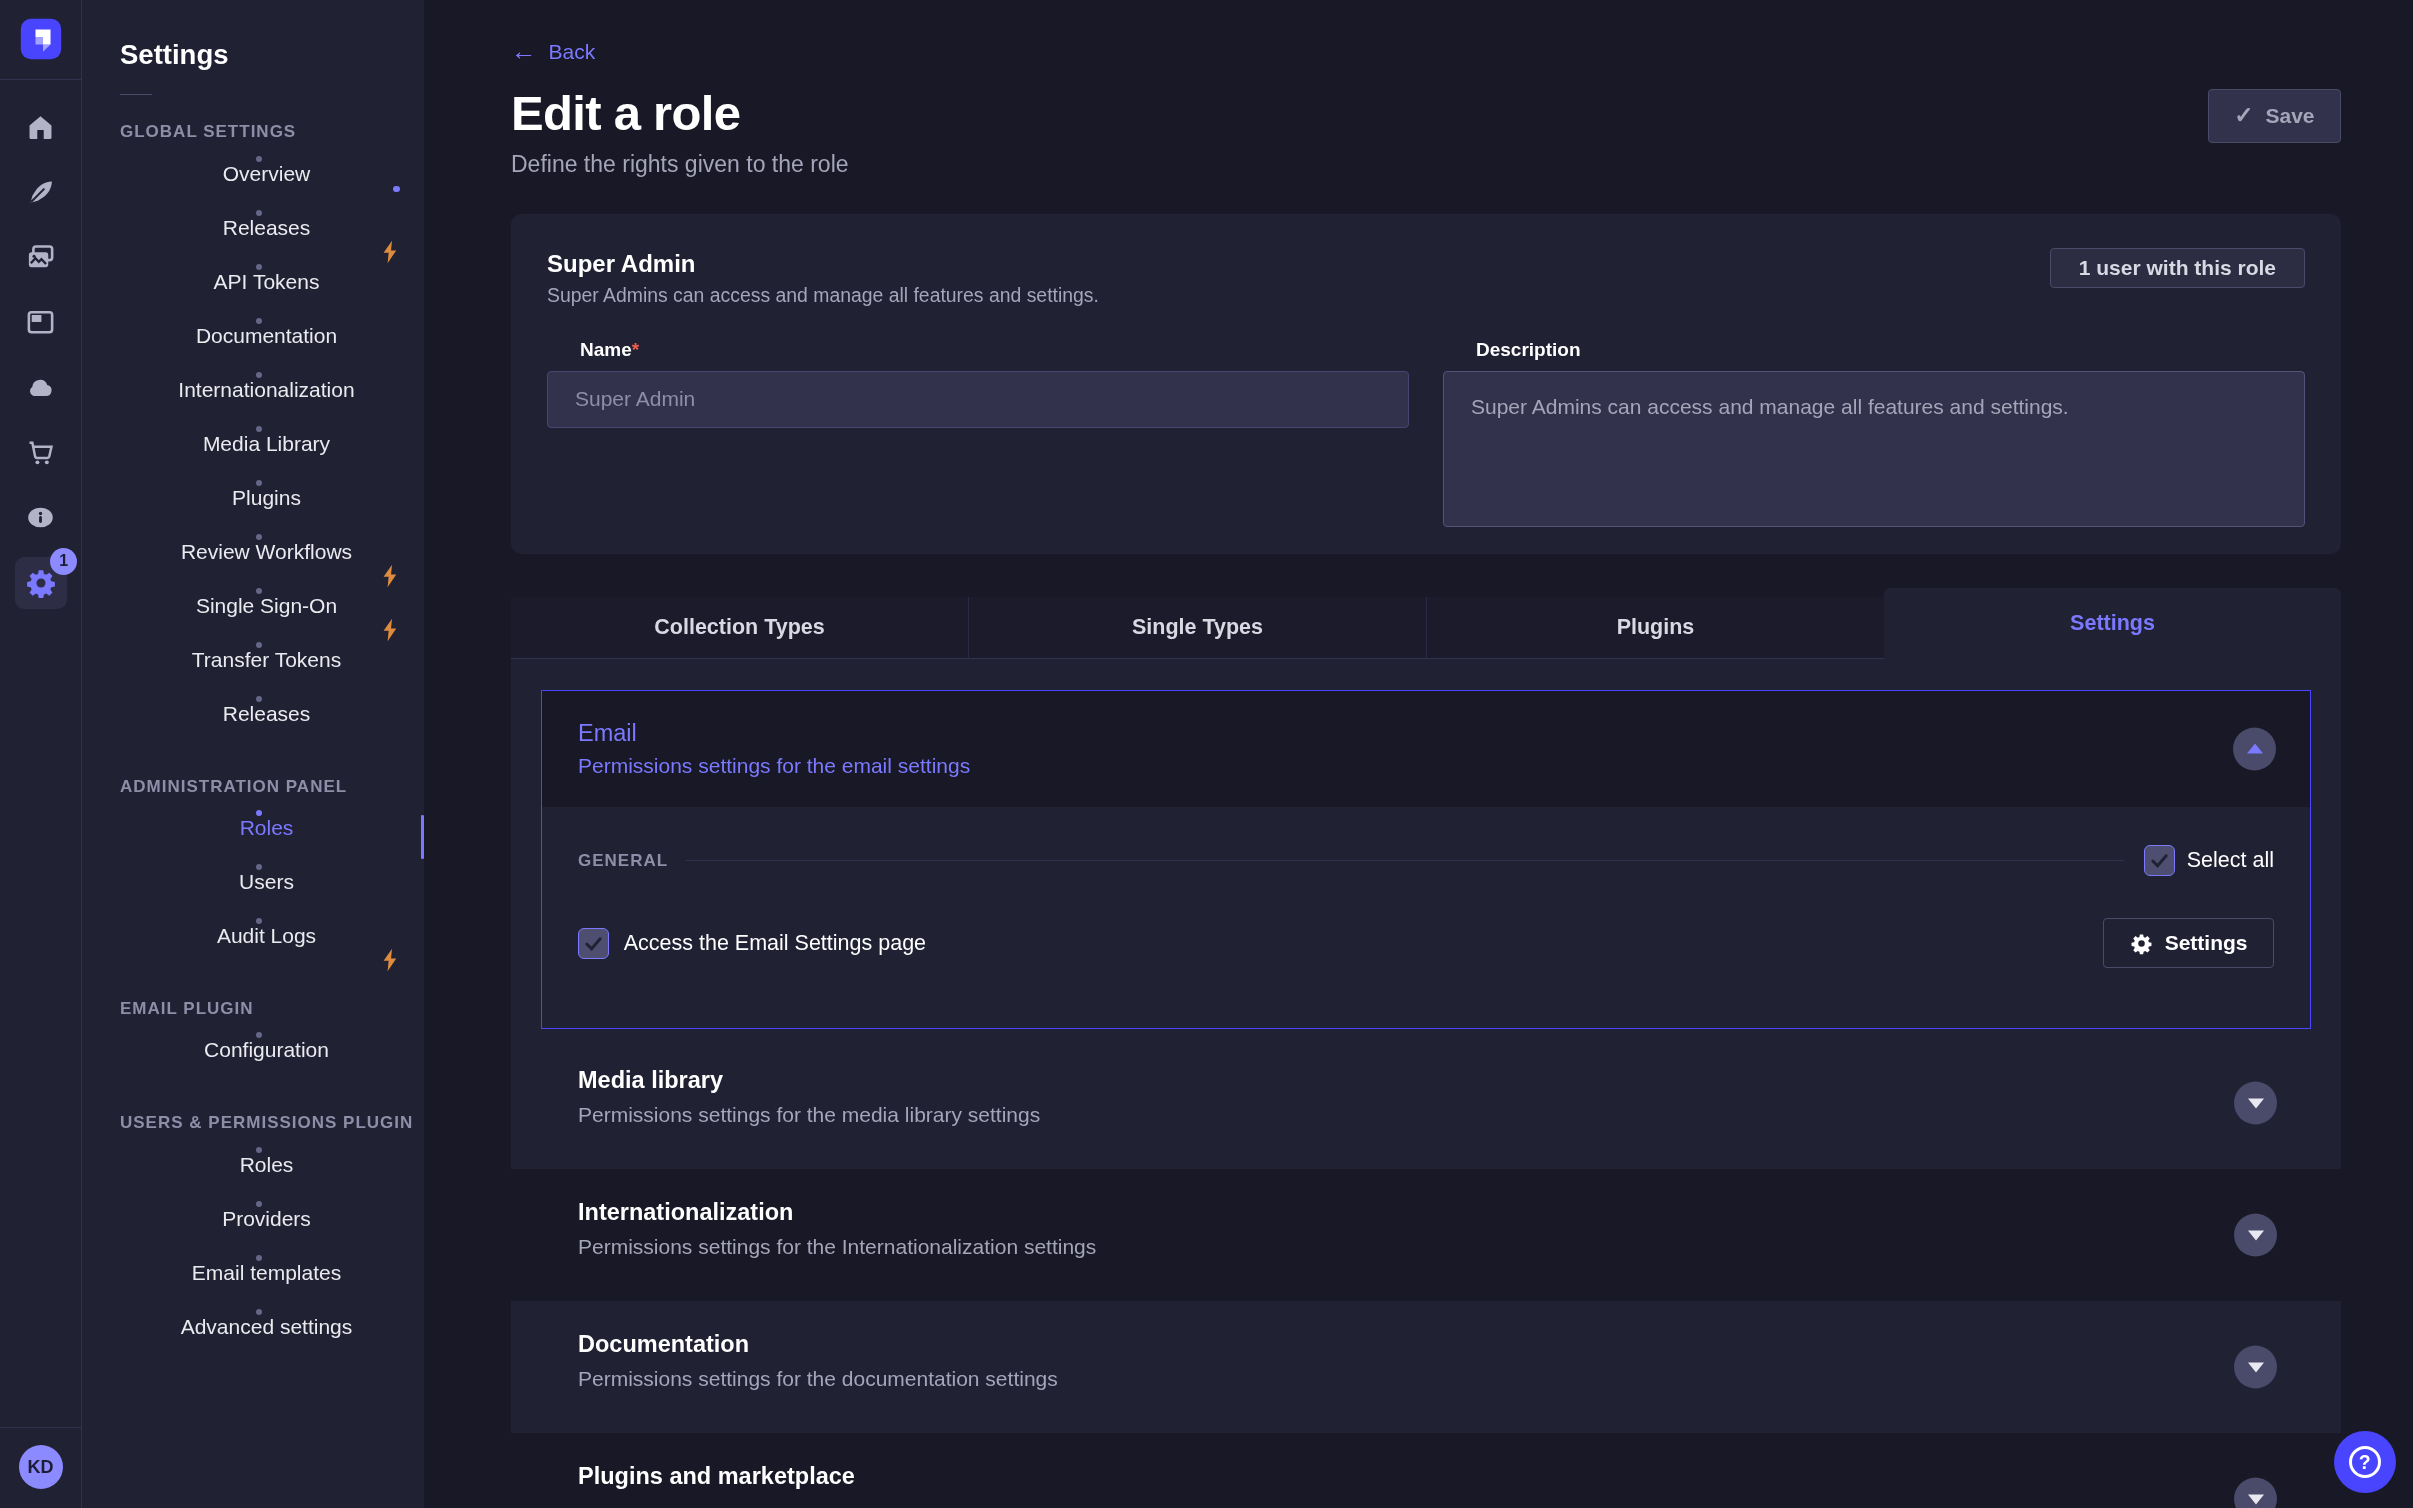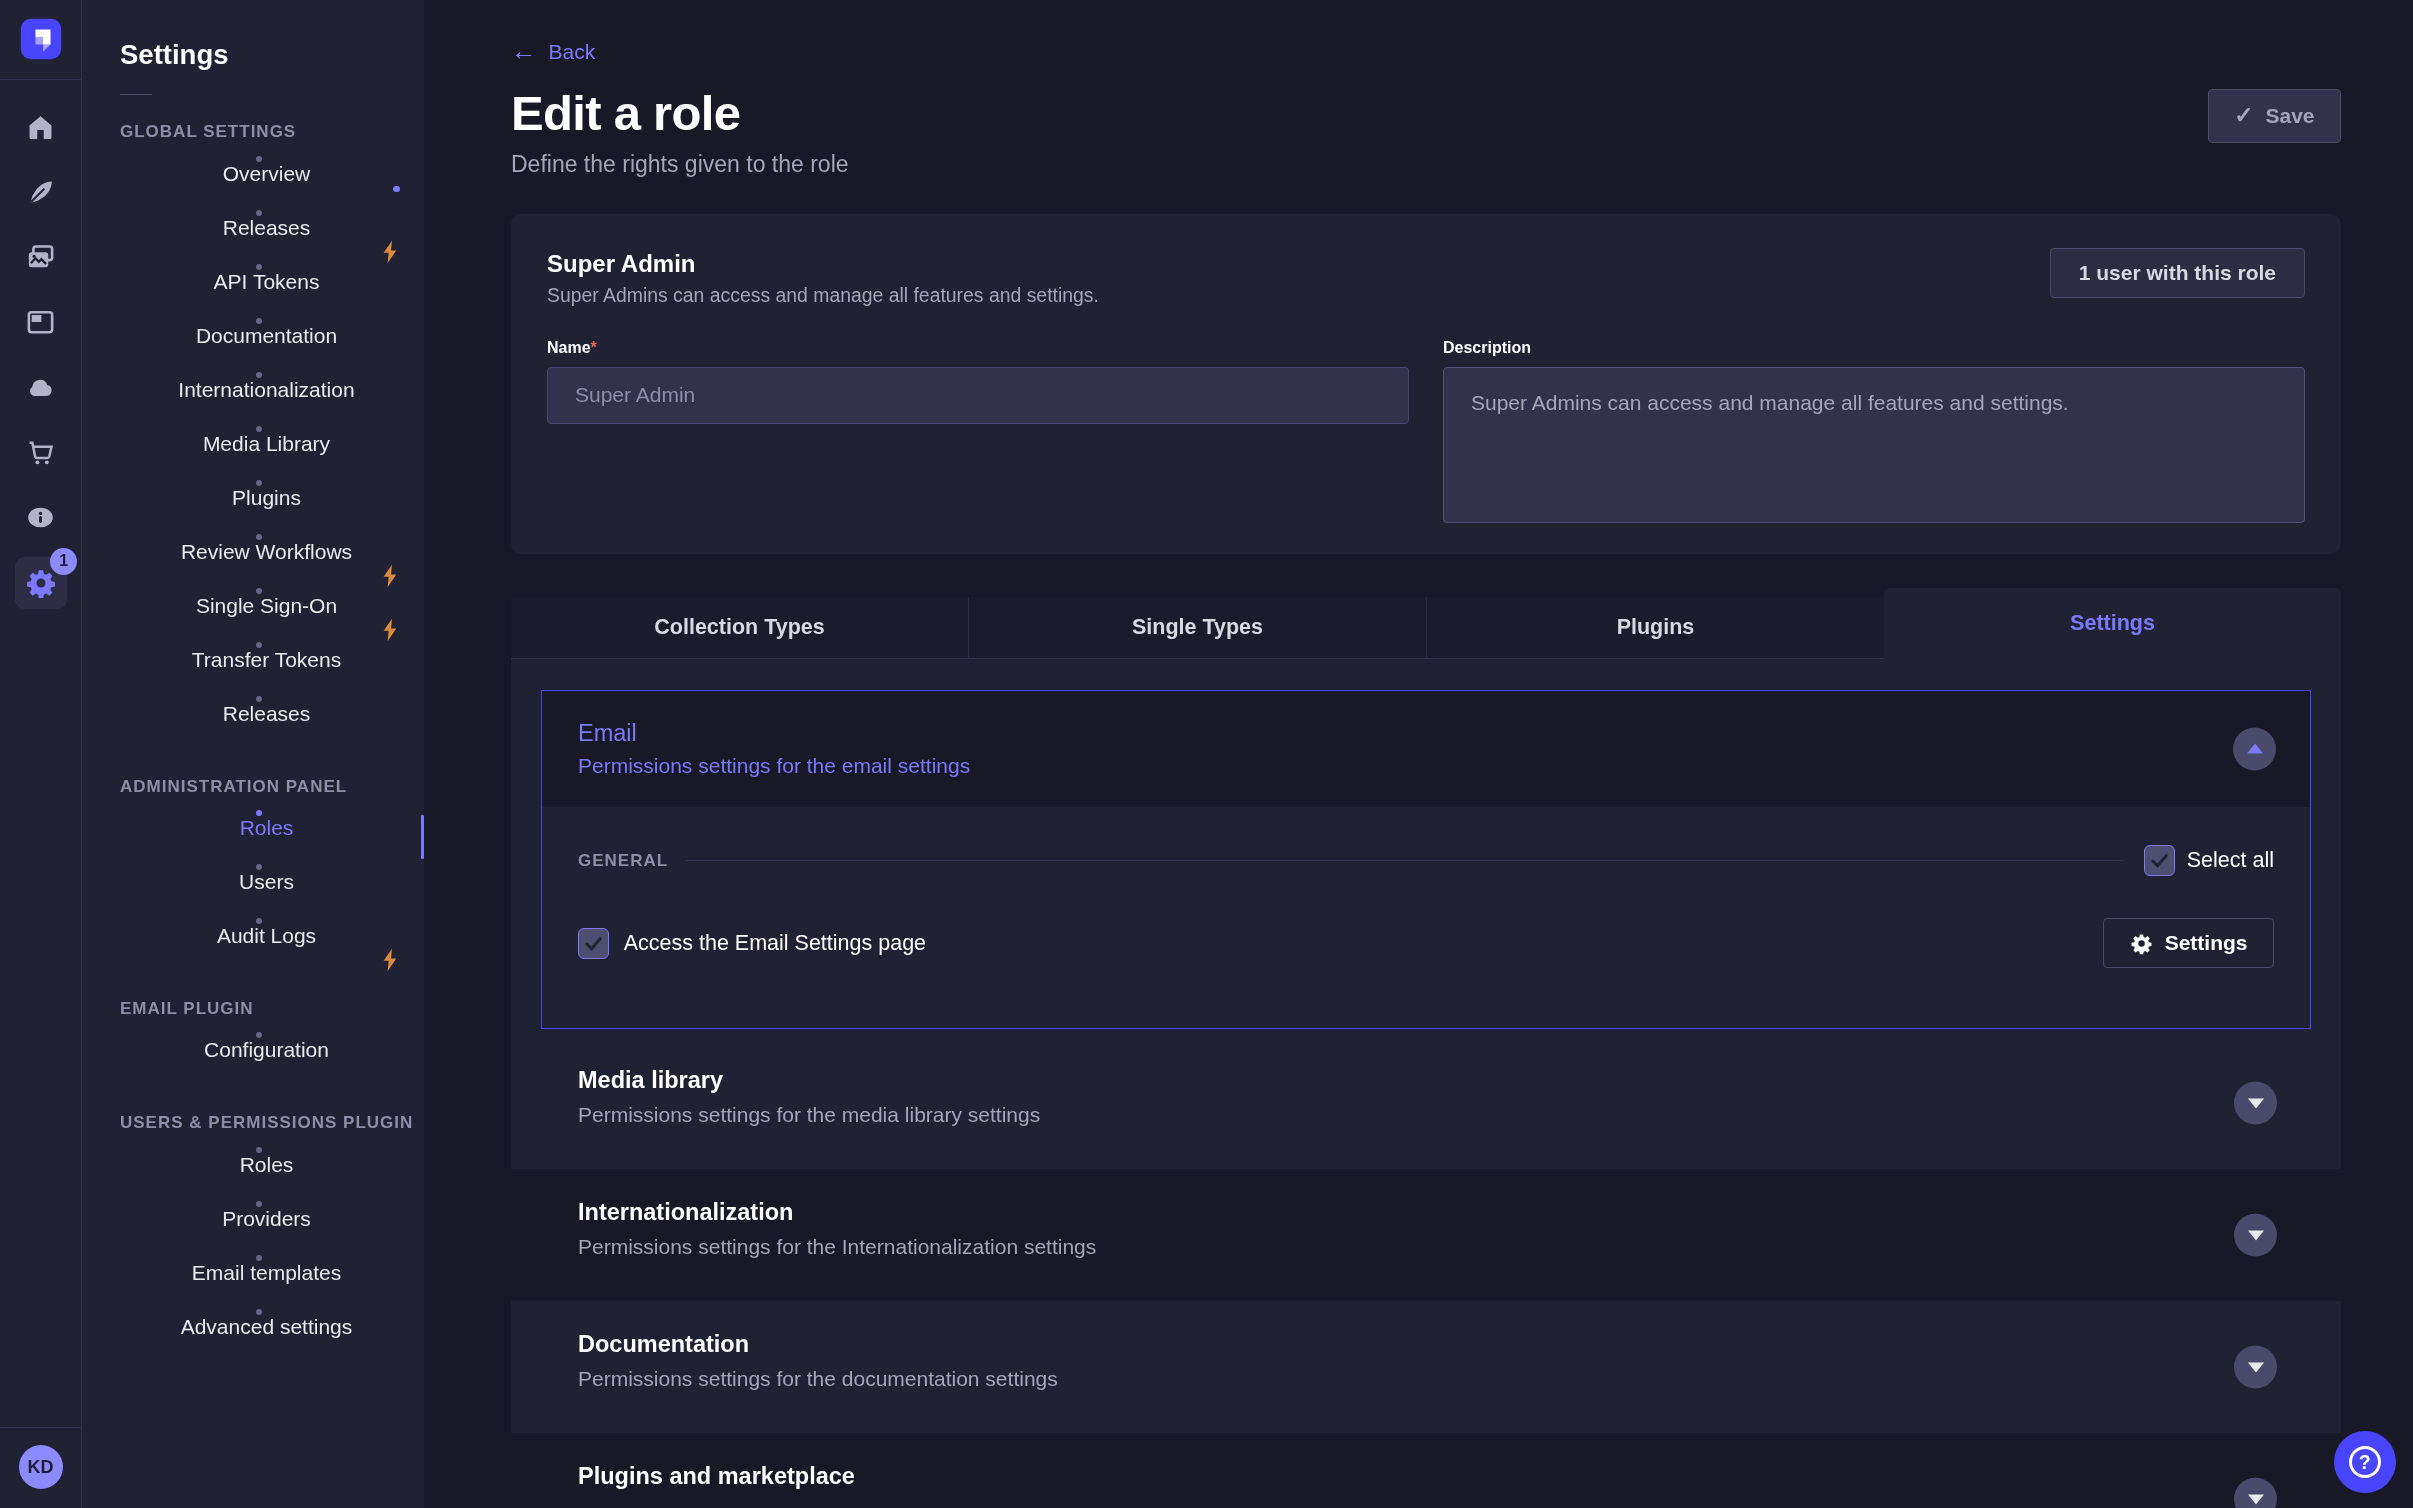--- a/index.html
+++ b/index.html
@@ -50,23 +50,23 @@
   .page-title{font-size:49px;font-weight:700;letter-spacing:-0.7px;}
   .btn{display:inline-flex;align-items:center;justify-content:center;border-radius:4px;font-weight:600;}
   .save-btn{height:54px;padding:0 25.5px;background:var(--input);border:0.7px solid var(--border2);color:var(--muted);font-size:21px;gap:12px;margin-top:4px;}
   .save-check{font-size:23px;}
   .page-sub{margin-top:8px;font-size:23px;color:var(--muted);}
 
   
   .card{margin-top:36px;height:340px;background:var(--surface);border-radius:10px;padding:36px;position:relative;}
   .card-title{font-size:24px;font-weight:600;}
   .card-sub{margin-top:6.7px;font-size:19.4px;color:var(--muted);}
-  .users-btn{position:absolute;top:34px;right:36px;height:50px;padding:0 28px;background:#2c2c43;border:0.7px solid var(--border2);color:var(--txt-soft);font-size:21px;}
+  .users-btn{position:absolute;top:34px;right:36px;height:40px;padding:0 28px;background:#2c2c43;border:0.7px solid var(--border2);color:var(--txt-soft);font-size:21px;}
   .form-grid{margin-top:32px;display:grid;grid-template-columns:1fr 1fr;column-gap:34px;}
-  .field-label{font-size:16px;font-weight:600;}
+  .field-label{font-size:19px;font-weight:600;margin-left:33px;}
   .req{color:var(--danger);}
   .text-input{margin-top:9.4px;width:100%;height:57px;background:var(--input);border:0.7px solid #464670;border-radius:4px;color:var(--dim);font-size:21px;padding:0 27px;font-family:"Liberation Sans",sans-serif;outline:none;}
   .text-area{margin-top:9.4px;width:100%;height:156px;background:var(--input);border:0.7px solid #53537a;border-radius:4px;color:var(--muted);font-size:21px;padding:20px 27px;font-family:"Liberation Sans",sans-serif;resize:none;outline:none;line-height:1.4;}
 
   
   .tabs{margin-top:34px;display:flex;height:71px;align-items:flex-end;}
   .tab{flex:1;height:62px;background:var(--surface2);color:var(--txt-soft);font-size:21.5px;font-weight:600;display:flex;align-items:center;justify-content:center;border-bottom:0.7px solid var(--border);}
   .tab + .tab{border-left:0.7px solid #2a2a44;}
   .tab.active{height:71px;background:var(--surface);color:var(--primary-lt);border-bottom:none;border-left:none;border-radius:5.4px 5.4px 0 0;}
 

